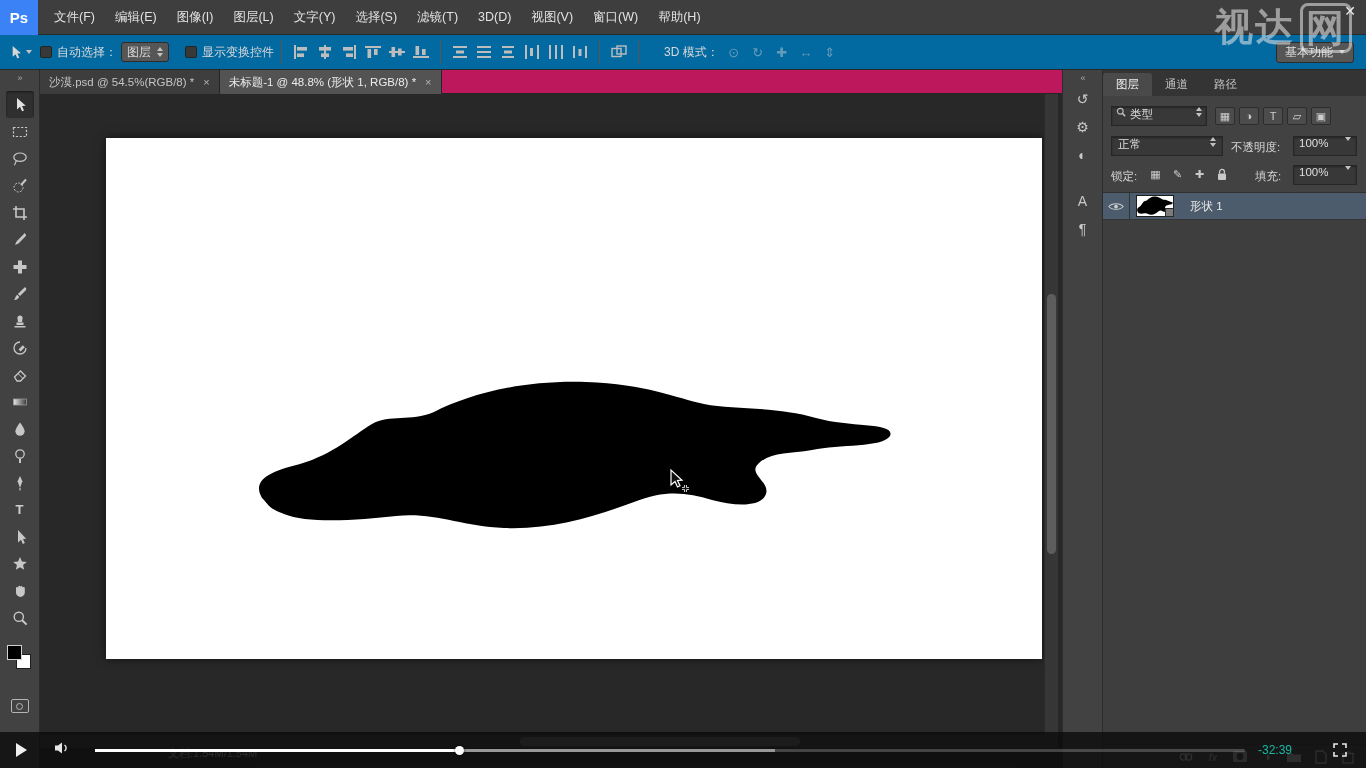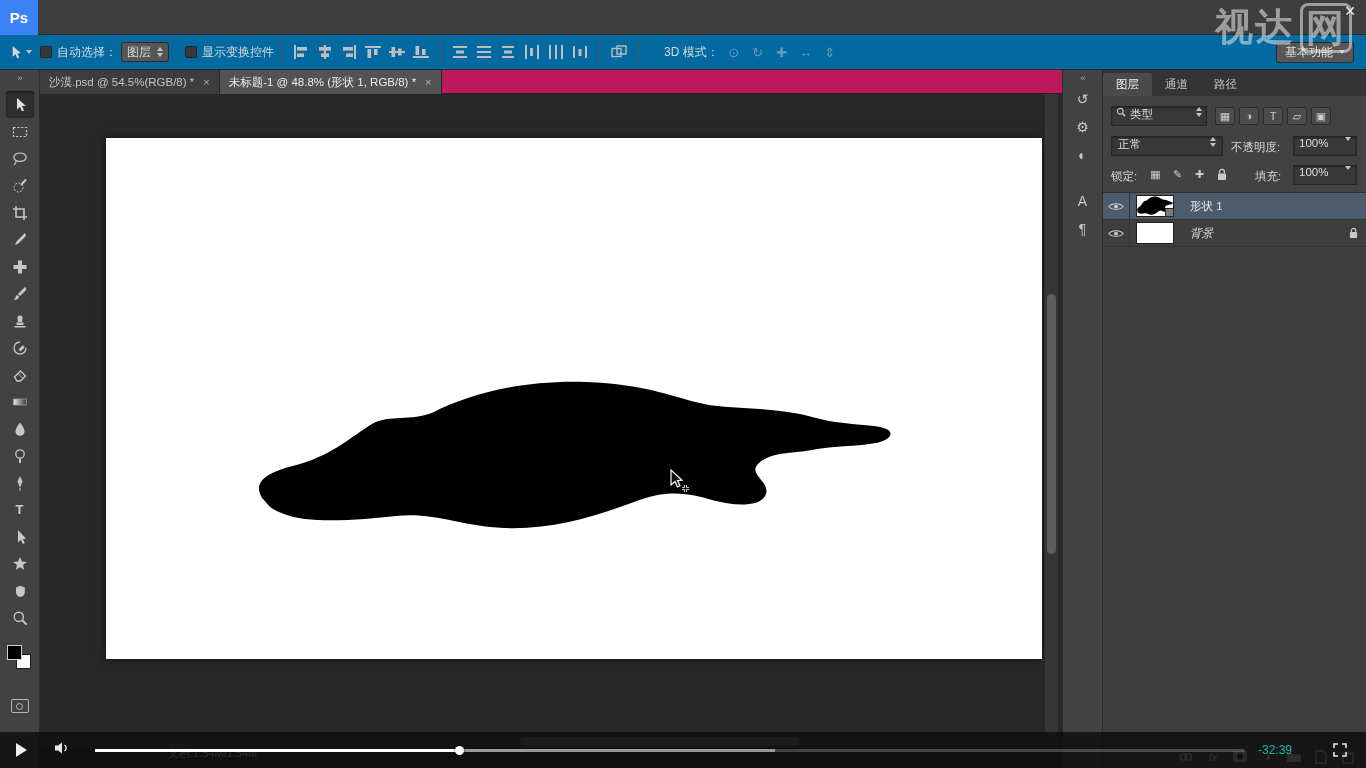--- a/index.html
+++ b/index.html
@@ -127,20 +127,33 @@
     </symbol>
     <symbol id="sym-lock" viewBox="0 0 10 13">
       <path d="M2.6,5.5 V3.8 a2.4,2.4 0 0 1 4.8,0 V5.5" fill="none" stroke="#c9c9c9" stroke-width="1.3"></path>
       <rect x="1" y="5.5" width="8" height="6.5" rx="1" fill="#c9c9c9"></rect>
     </symbol>
   </defs>
 </svg>
 
 <div class="titlebar">
   <div class="ps-logo">Ps</div>
+  <div class="menus">
+    <span class="menu-item">文件(F)</span>
+    <span class="menu-item">编辑(E)</span>
+    <span class="menu-item">图像(I)</span>
+    <span class="menu-item">图层(L)</span>
+    <span class="menu-item">文字(Y)</span>
+    <span class="menu-item">选择(S)</span>
+    <span class="menu-item">滤镜(T)</span>
+    <span class="menu-item">3D(D)</span>
+    <span class="menu-item">视图(V)</span>
+    <span class="menu-item">窗口(W)</span>
+    <span class="menu-item">帮助(H)</span>
+  </div>
   <span class="win-close">✕</span>
 </div>
 
 <div class="optionsbar">
   <div class="tool-chip">
     <svg width="15" height="15" viewBox="0 0 16 16">
         <path d="M5,1 L5,12.5 L8,9.8 L10,14.3 L12,13.4 L10,9 L13.8,8.7 Z" fill="#d6d6d6"></path>
       </svg>
     <i class="caret"></i>
   </div>
@@ -499,32 +512,20 @@
           </svg>
         </span>
       <span class="thumb">
         <svg width="36" height="20" viewBox="0 0 640 160" preserveAspectRatio="none" style="display:block">
             <use href="#sym-blob" fill="#000"></use>
           </svg>
         <span class="thumb-badge"></span>
       </span>
       <span class="layer-name">形状 1</span>
     </div>
-    <div class="layer-row">
-      <span class="eye-well">
-          <svg width="16" height="11">
-            <use href="#sym-eye"></use>
-          </svg>
-        </span>
-      <span class="thumb"></span>
-      <span class="layer-name bg">背景</span>
-      <span class="row-lock"><svg width="9" height="12" viewBox="0 0 10 13">
-            <use href="#sym-lock"></use>
-          </svg></span>
-    </div>
   </div>
 
   <div class="panel-footer">
     <span class="pfi">
         <svg width="16" height="16">
           <circle cx="5.5" cy="8" r="3.2" fill="none" stroke="#ababab" stroke-width="1.3"></circle>
           <circle cx="10.5" cy="8" r="3.2" fill="none" stroke="#ababab" stroke-width="1.3"></circle>
         </svg>
       </span>
     <span class="pfi">fx</span>

